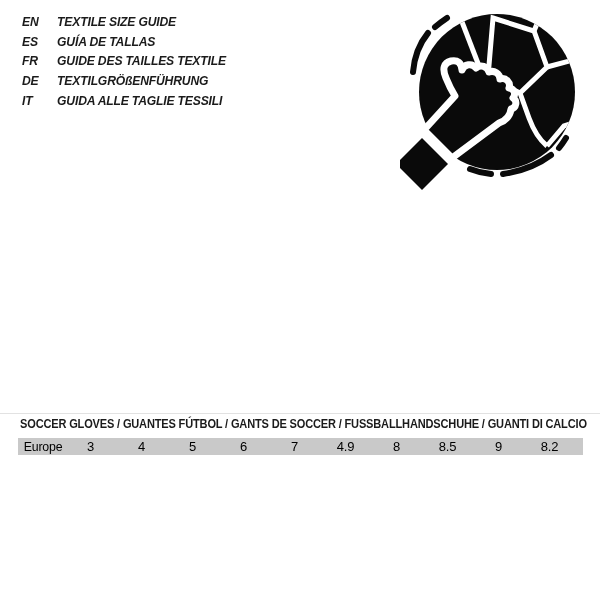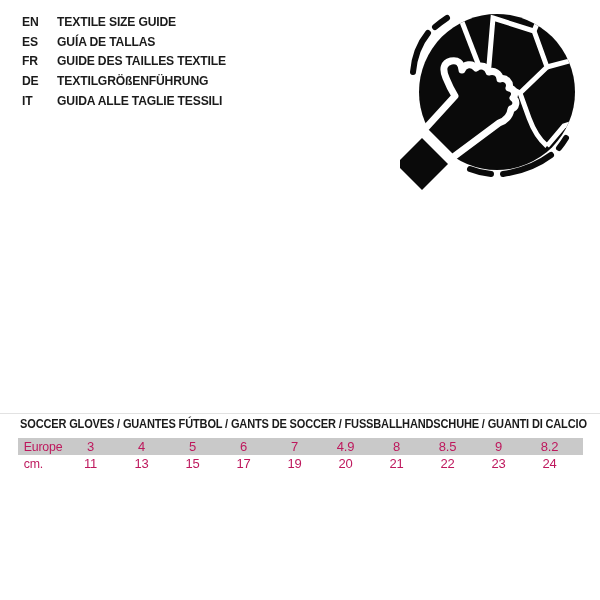--- a/index.html
+++ b/index.html
@@ -6,21 +6,21 @@
   .canvas {
     position: relative;
     width: 600px;
     height: 600px;
     background: #ffffff;
     font-family: "Liberation Sans", sans-serif;
     overflow: hidden;
   }
 
   
-  .lang { position: absolute; left: 22px; top: 12px; }
+  .lang { position: absolute; left: 22px; top: 12px; font-style: italic; }
   .lang-row {
     display: flex;
     height: 19.6px;
     align-items: center;
     font-weight: bold;
     font-size: 13.5px;
     letter-spacing: -0.2px;
     color: #1b1b1b;
     transform: scaleX(0.9);
     transform-origin: 0 0;
@@ -51,21 +51,21 @@
     transform: scaleX(0.85);
     transform-origin: 0 0;
   }
 
   
   .size-table {
     position: absolute;
     left: 18px; top: 438px;
     width: 565px;
     font-size: 13px;
-    color: #be185d;
+    color: #000000;
     letter-spacing: -0.2px;
   }
   .t-row {
     display: flex;
     height: 17px;
     align-items: center;
     padding-right: 8px;
     box-sizing: border-box;
   }
   .t-row.header { background: #c9c9c9; }
@@ -152,28 +152,15 @@
       <span class="t-cell">4</span>
       <span class="t-cell">5</span>
       <span class="t-cell">6</span>
       <span class="t-cell">7</span>
       <span class="t-cell">4.9</span>
       <span class="t-cell">8</span>
       <span class="t-cell">8.5</span>
       <span class="t-cell">9</span>
       <span class="t-cell">8.2</span>
     </div>
-    <div class="t-row">
-      <span class="t-label">cm.</span>
-      <span class="t-cell">11</span>
-      <span class="t-cell">13</span>
-      <span class="t-cell">15</span>
-      <span class="t-cell">17</span>
-      <span class="t-cell">19</span>
-      <span class="t-cell">20</span>
-      <span class="t-cell">21</span>
-      <span class="t-cell">22</span>
-      <span class="t-cell">23</span>
-      <span class="t-cell">24</span>
-    </div>
   </div>
 
 </div>
 
 </body></html>

